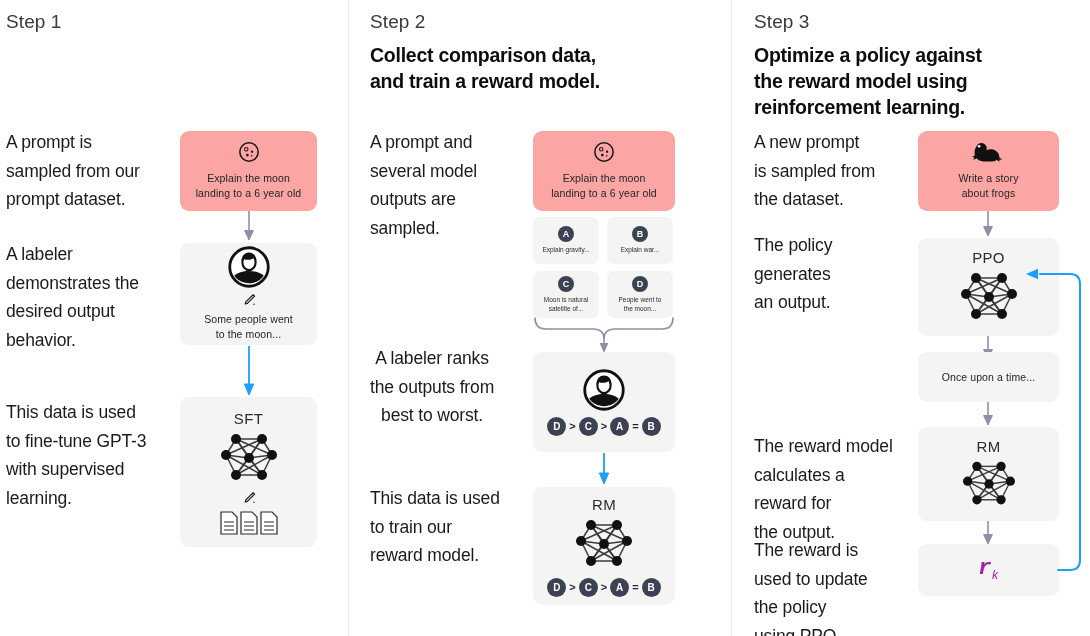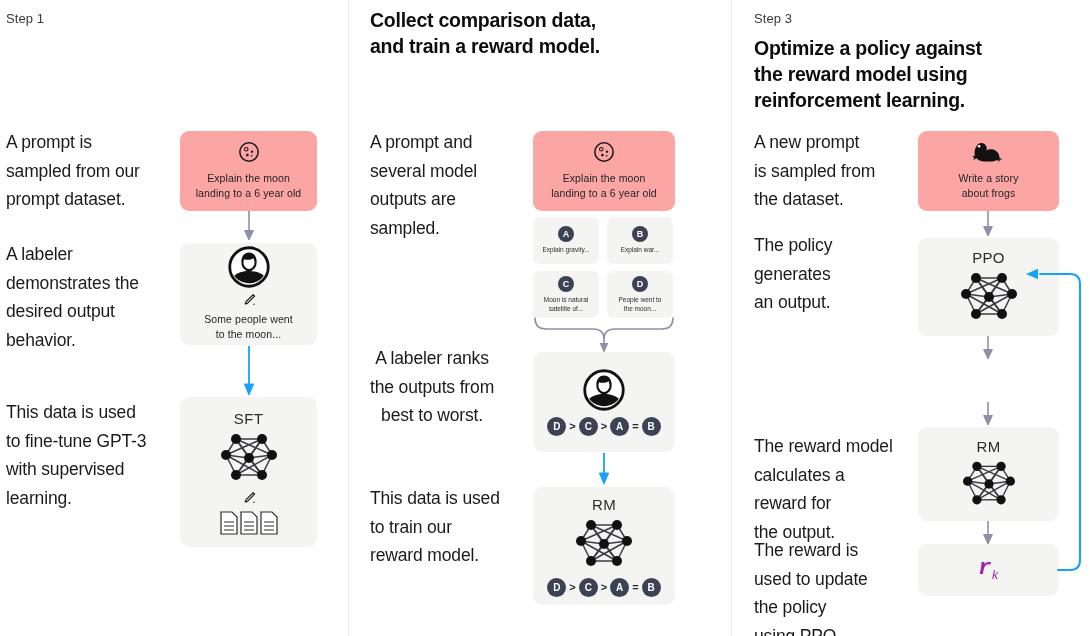--- a/index.html
+++ b/index.html
@@ -21,21 +21,21 @@
   .col {
     position: relative;
     height: 636px;
     box-sizing: border-box;
   }
   .col-1 { width: 348px; padding: 8px 0 0 6px; }
   .col-2 { width: 383px; padding: 8px 0 0 21px; border-left: 1px solid #ececec; }
   .col-3 { width: 299px; padding: 8px 0 8px 22px; border-left: 1px solid #ececec; }
 
   .step-label {
-    font-size: 13px;
+    font-size: 19px;
     color: #3a3a3a;
     letter-spacing: .1px;
     margin: 3px 0 10px 0;
   }
   .step-title {
     font-size: 19.5px;
     font-weight: bold;
     line-height: 1.33;
     letter-spacing: -0.25px;
     color: #0d0d0d;
@@ -254,20 +254,21 @@
             <line x1="45" y1="11" x2="55" y2="11"></line>
               <line x1="45" y1="15" x2="55" y2="15"></line>
               <line x1="45" y1="19" x2="55" y2="19"></line>
           </g>
         </svg>
       </span>
     </div>
   </div>
 
   <div class="col col-2">
+    <div class="step-label">Step 2</div>
     <div class="step-title">Collect comparison data,
 and train a reward model.</div>
 
     <div class="para" style="left:21px; top:128px;">A prompt and
 several model
 outputs are
 sampled.</div>
     <div class="para" style="left:21px; top:344px;text-align:center;">A labeler ranks
 the outputs from
 best to worst.</div>
@@ -474,20 +475,23 @@
 
     <div class="arrow-g" style="left:247px; top:336px;">
       <svg width="18" height="24">
           <g stroke="#8f90a6" fill="#8f90a6">
         <line x1="9" y1="0" x2="9" y2="14" stroke-width="1.6"></line>
         <polygon points="9,23 4.6,13.5 13.4,13.5"></polygon>
       </g>
         </svg>
     </div>
 
+    <div class="card flow" style="left:186px; top:352px; width:141px; height:50px;">
+      <div class="card-text">Once upon a time...</div>
+    </div>
 
     <div class="arrow-g" style="left:247px; top:402px;">
       <svg width="18" height="24">
           <g stroke="#8f90a6" fill="#8f90a6">
         <line x1="9" y1="0" x2="9" y2="14" stroke-width="1.6"></line>
         <polygon points="9,23 4.6,13.5 13.4,13.5"></polygon>
       </g>
         </svg>
     </div>
 

